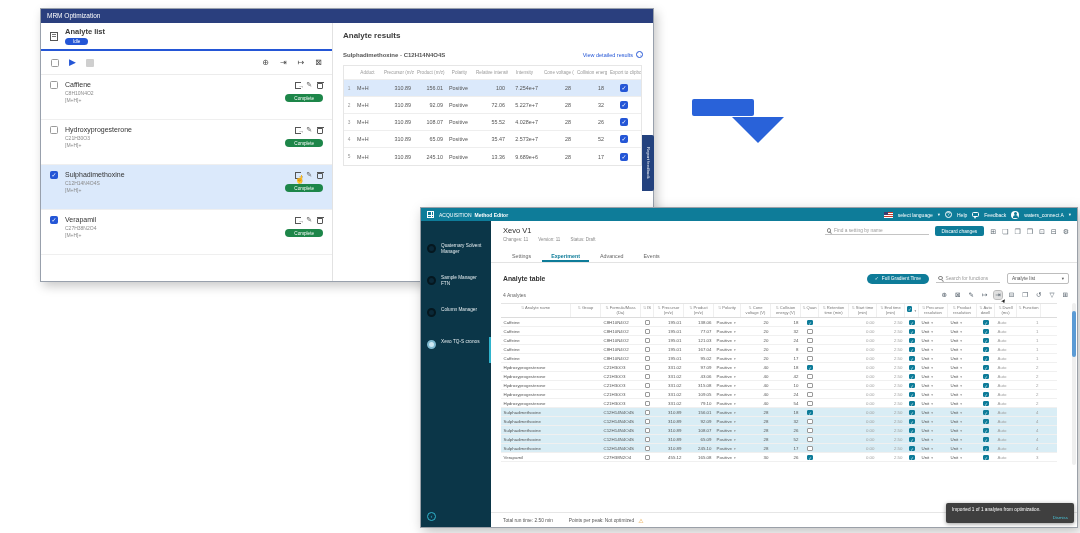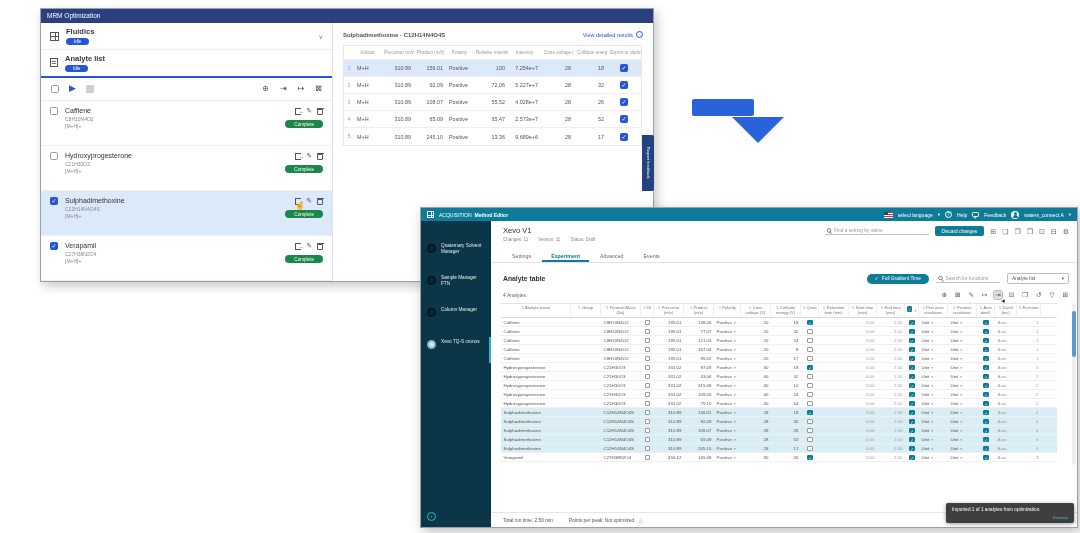--- a/index.html
+++ b/index.html
@@ -137,28 +137,20 @@
 <body>
 
 <div class="stage">
 
   <section class="mrm">
     <div class="mrm-title">
       <span>MRM Optimization</span>
     </div>
     <div class="mrm-body">
       <div class="mrm-left">
-        <div class="fl-row">
-          <span class="i-grid"></span>
-          <span class="fl-mid">
-            <span class="fl-name">Fluidics</span>
-            <span class="pill-idle">Idle</span>
-          </span>
-          <span class="chev">∨</span>
-        </div>
         <div class="fl-row active">
           <span class="i-doc"></span>
           <span class="fl-mid">
             <span class="fl-name">Analyte list</span>
             <span class="pill-idle">Idle</span>
           </span>
         </div>
         <div class="tl-row">
           <span class="cb"></span>
           <span class="play">▶</span>
@@ -233,20 +225,21 @@
                   <span class="i-export"></span>
                   <span class="pen">✎</span>
                   <span class="i-trash"></span>
                 </div>
                 <span class="pill-complete">Complete</span>
               </div>
             </div>
           </div>
       </div>
       <div class="mrm-right">
+        <div class="res-title">Analyte results</div>
         <div class="res-subrow">
           <span class="res-sub">Sulphadimethoxine - C12H14N4O4S</span>
           <span class="res-link">
             <span>View detailed results</span>
             <span class="circ-arrow">→</span>
           </span>
         </div>
         <div class="res-table">
           <div class="rrow rhead" id="res-head">
               <span class="rc" style="width: 10px;"></span>

